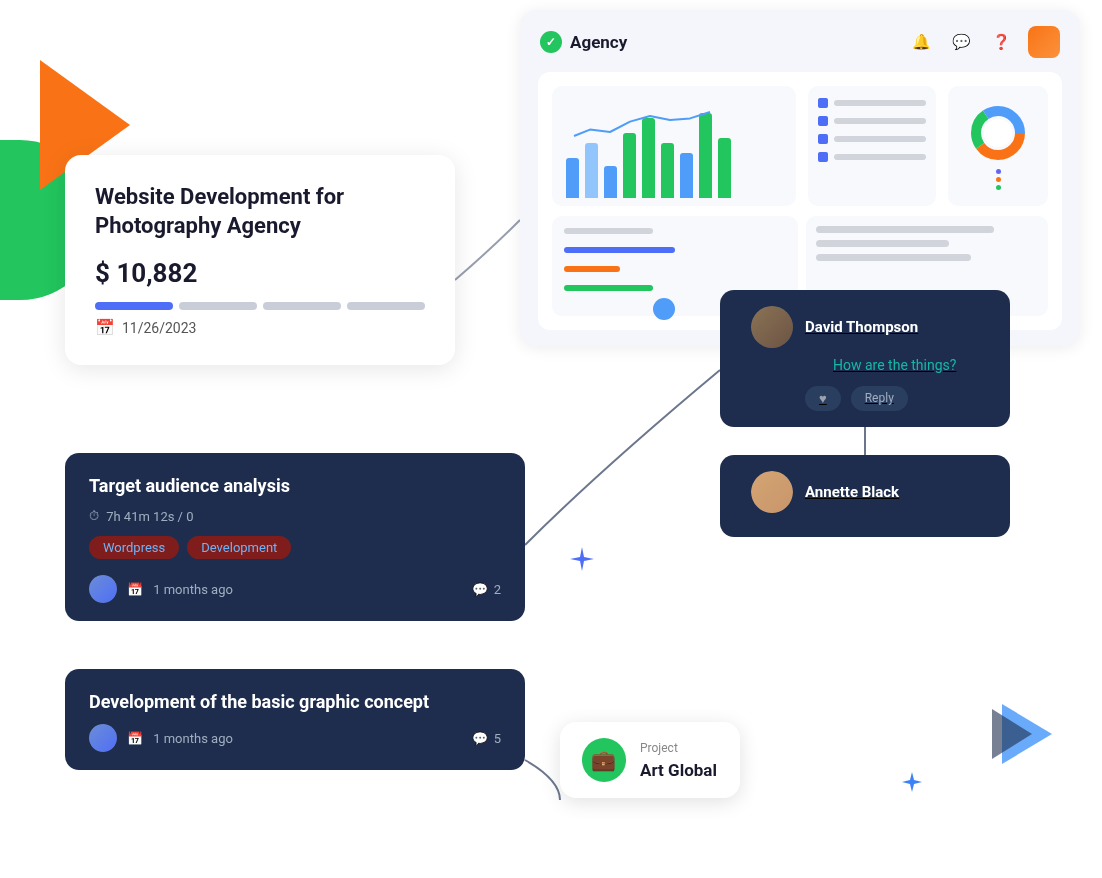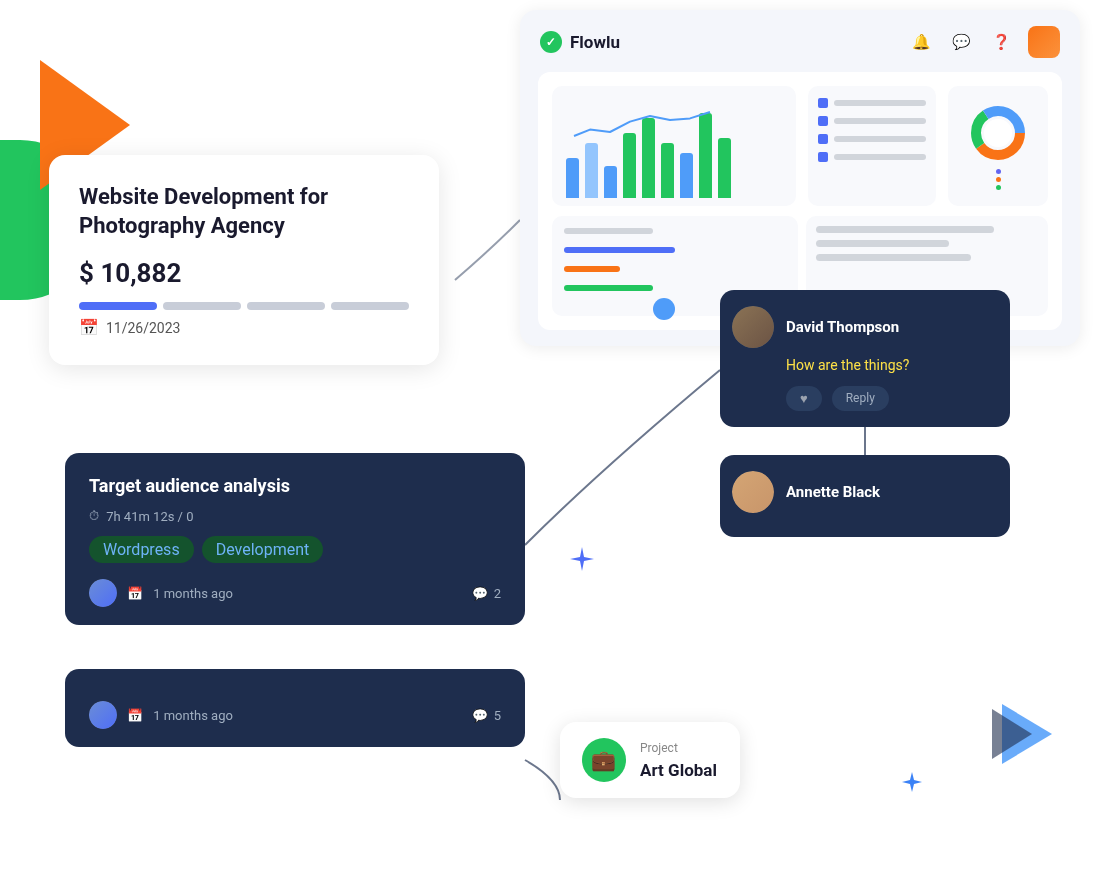--- a/index.html
+++ b/index.html
@@ -42,21 +42,21 @@
       width: 100%;
       height: 100%;
       z-index: 1;
       pointer-events: none;
     }
 
     
     .project-card {
       position: absolute;
       top: 155px;
-      left: 49px;
+      left: 65px;
       width: 390px;
       background: #ffffff;
       border-radius: 16px;
       padding: 28px 30px;
       box-shadow: 0 4px 24px rgba(0,0,0,0.10);
       z-index: 10;
     }
     .project-card-title {
       font-size: 22px;
       font-weight: 700;
@@ -122,25 +122,25 @@
       font-size: 13px;
       color: #a0aec0;
       margin-bottom: 12px;
     }
     .task-tags {
       display: flex;
       gap: 8px;
       margin-bottom: 16px;
     }
     .task-tag {
-      background: #14532d;
+      background: #7f1d1d;
       color: #6eb3f7;
       border-radius: 20px;
       padding: 4px 14px;
-      font-size: 16px;
+      font-size: 13px;
       text-align: center;
     }
     .task-footer {
       display: flex;
       align-items: center;
       gap: 10px;
       font-size: 13px;
       color: #a0aec0;
     }
     .task-footer-right {
@@ -336,23 +336,24 @@
       border-radius: 50%;
       background: #4f9cf9;
       margin: 6px 0 0 40%;
     }
 
     
     .comment-bubble {
       position: absolute;
       background: #1e2d4d;
       border-radius: 14px;
-      padding: 16px 12px;
+      padding: 16px 31px;
       z-index: 20;
       width: 290px;
+      text-decoration: underline;
     }
     .comment-bubble-1 { top: 290px; left: 720px; }
     .comment-bubble-2 { top: 455px; left: 720px; }
 
     .comment-header {
       display: flex;
       align-items: center;
       gap: 12px;
       margin-bottom: 8px;
     }
@@ -364,22 +365,22 @@
       overflow: hidden;
       flex-shrink: 0;
     }
     .comment-name {
       font-size: 15px;
       font-weight: 700;
       color: #ffffff;
     }
     .comment-text {
       font-size: 14px;
-      color: #fde047;
-      margin-left: 54px;
+      color: #14b8a6;
+      margin-left: 82px;
       line-height: 1.4;
     }
     .comment-actions {
       display: flex;
       gap: 10px;
       margin-top: 10px;
       margin-left: 54px;
     }
     .action-btn {
       background: #2a3e60;
@@ -520,38 +521,39 @@
     <span>📅</span>
     <span>1 months ago</span>
     <div class="task-footer-right">
       <span>💬</span>
       <span>2</span>
     </div>
   </div>
 </div>
 
 <div class="task-card task-card-2">
+  <div class="task-title">Development of the basic graphic concept</div>
   <div class="task-footer" style="margin-top: 10px;">
     <div class="avatar-small">
       <div class="face-user1"></div>
     </div>
     <span>📅</span>
     <span>1 months ago</span>
     <div class="task-footer-right">
       <span>💬</span>
       <span>5</span>
     </div>
   </div>
 </div>
 
 <div class="dashboard-card">
   <div class="dashboard-header">
     <div class="flowlu-logo">
       <div class="flowlu-icon">✓</div>
-      <span>Flowlu</span>
+      <span>Agency</span>
     </div>
     <div class="dashboard-nav-icons">
       <div class="nav-icon">🔔</div>
       <div class="nav-icon">💬</div>
       <div class="nav-icon">❓</div>
       <div class="nav-avatar"></div>
     </div>
   </div>
   <div class="dashboard-content">
     <div class="chart-row">

